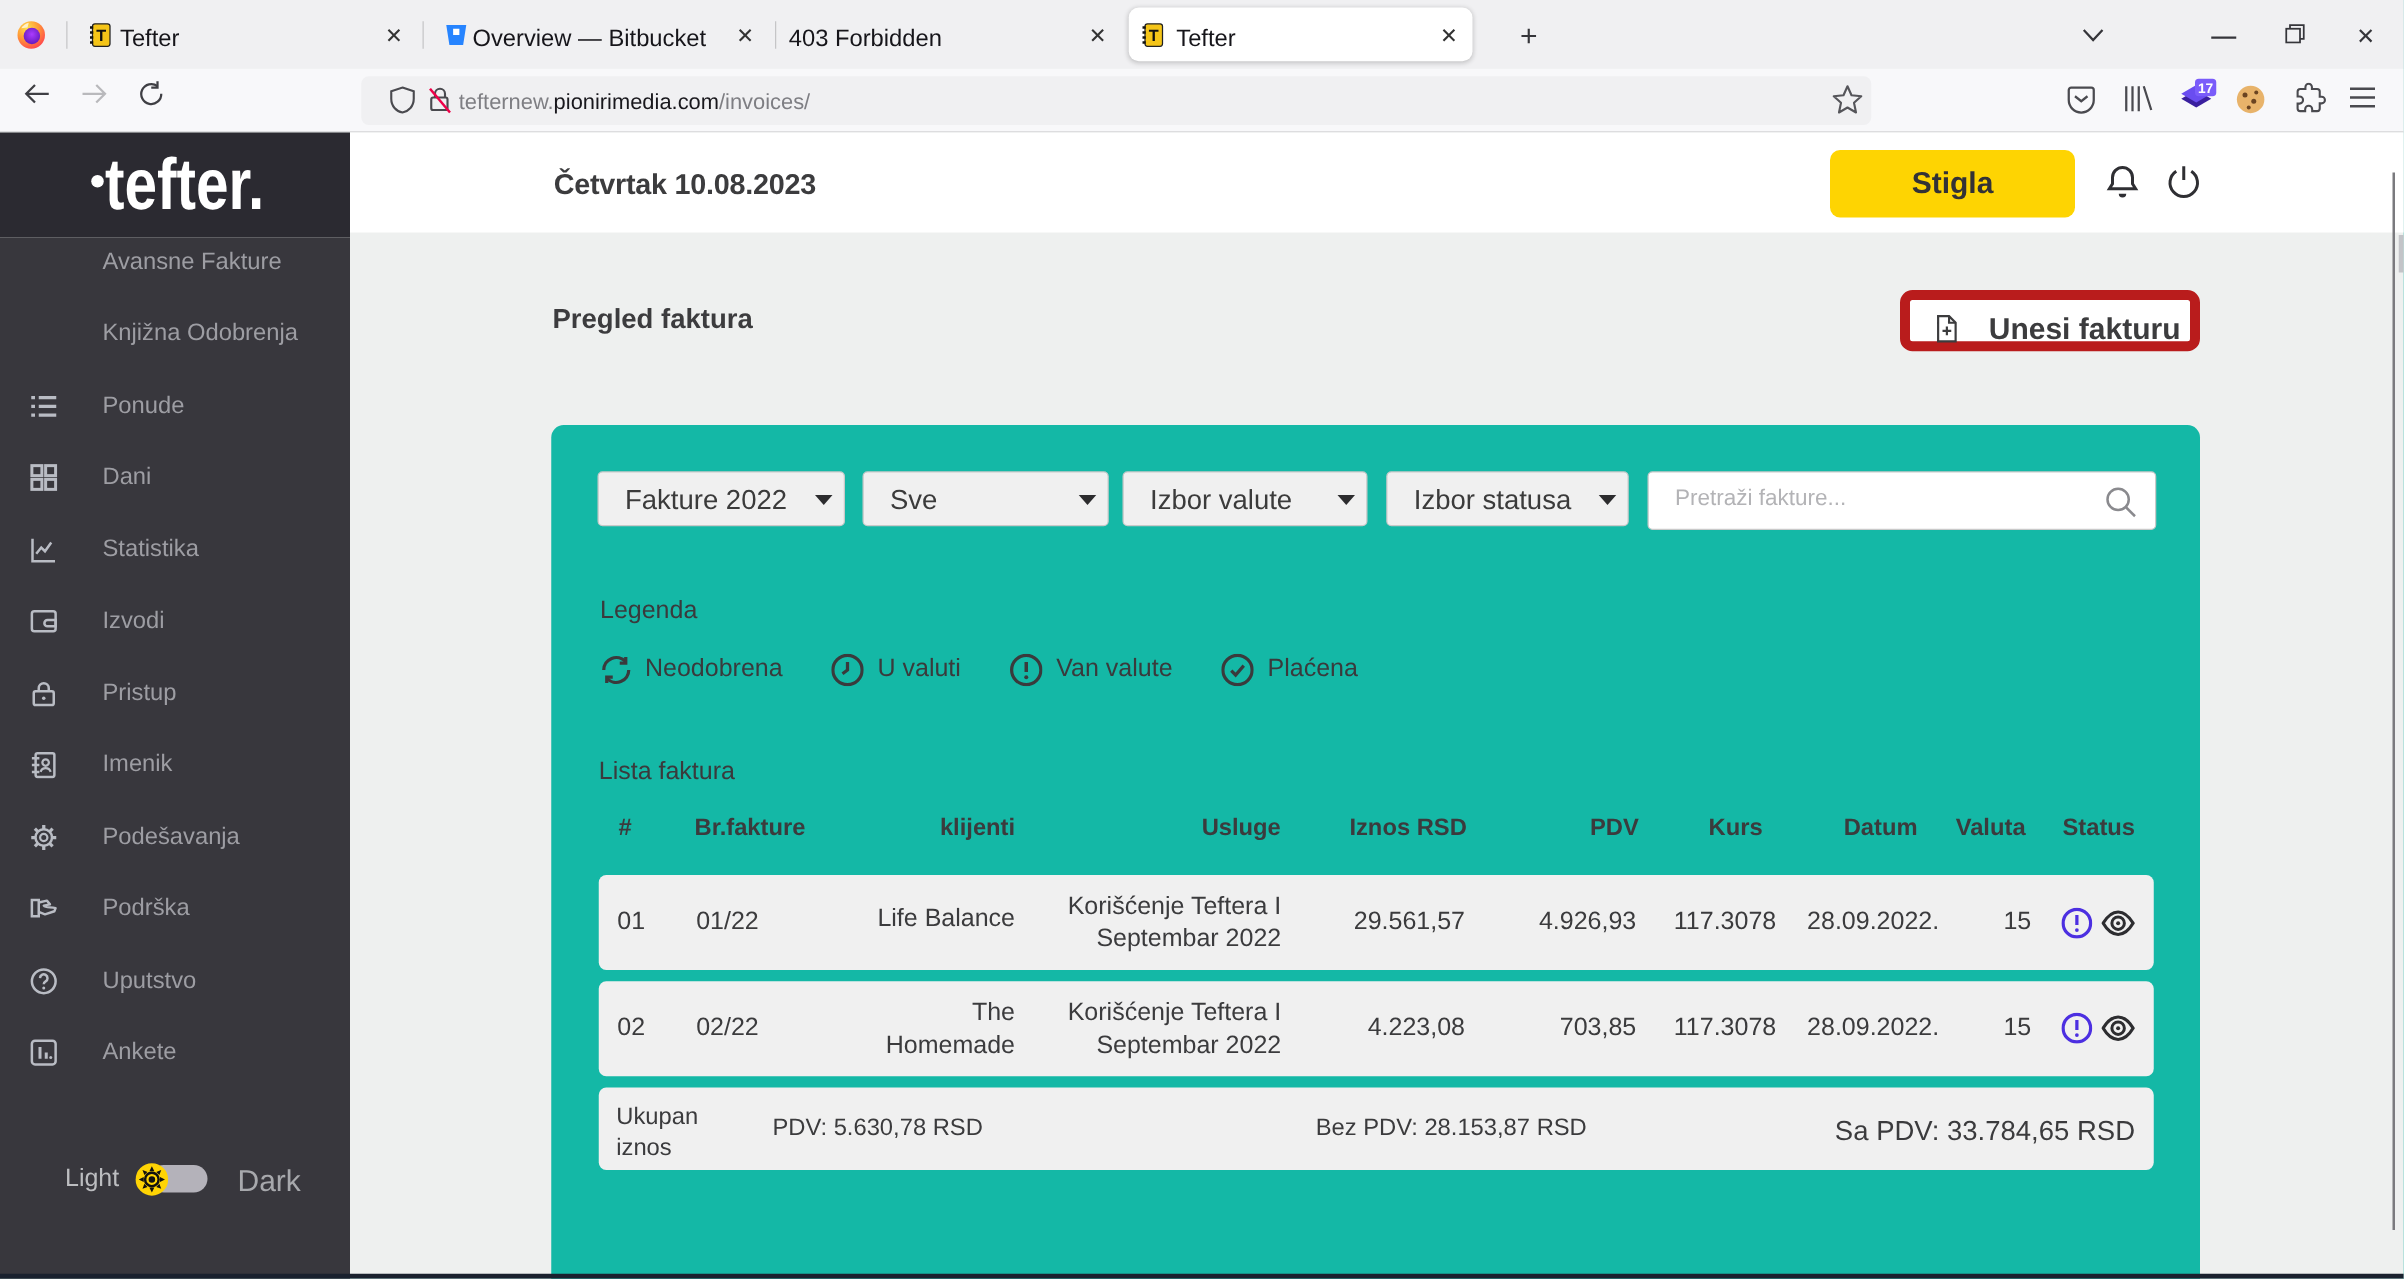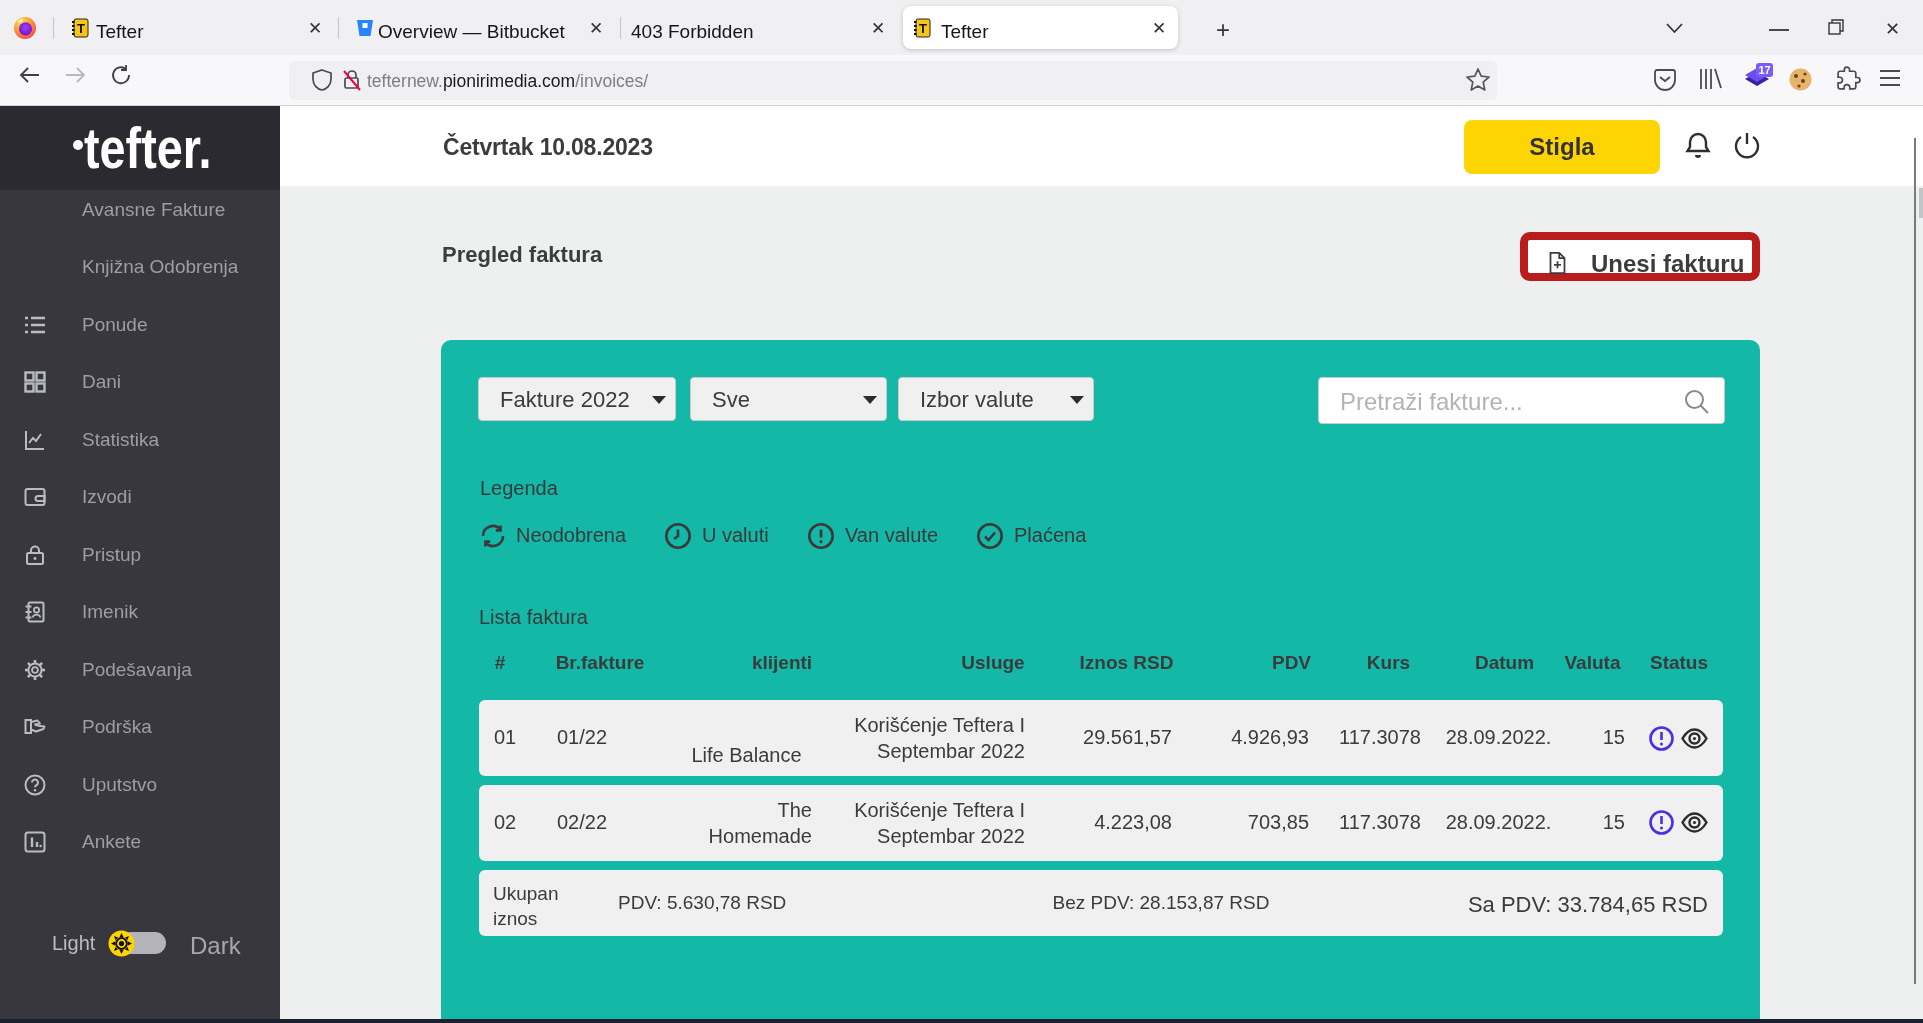--- a/index.html
+++ b/index.html
@@ -37,21 +37,21 @@
 
 #ptitle { left:442px; top:242px; font-size:22px; font-weight:bold; color:#3c3c3e; }
 #unesi { left:1520px; top:232px; width:240px; height:49px; background:#fff; border:8px solid #b91c1c; border-radius:10px; }
 #unesi span { position:absolute; left:63px; top:10px; font-size:24px; font-weight:bold; color:#3c3c3e; }
 #card { left:441px; top:340px; width:1319px; height:758px; background:#14b8a6; border-radius:10px; }
 
 .dd { position:absolute; top:37px; height:44px; background:#f0f0f0; border:1px solid #c9c9c9; border-radius:4px; font-size:22px; color:#3b3b3b; }
 .dd .lbl { position:absolute; left:21px; top:9px; }
 .dd .car { position:absolute; right:9px; top:18px; width:0; height:0; border-left:7px solid transparent; border-right:7px solid transparent; border-top:8px solid #2c2c2e; }
 #search { position:absolute; left:877px; top:37px; width:407px; height:47px; background:#fff; border:1px solid #c9c9c9; border-radius:4px; }
-#search .ph { position:absolute; left:21px; top:10px; font-size:24px; color:#b3b3b6; }
+#search .ph { position:absolute; left:21px; top:10px; font-size:18px; color:#b3b3b6; }
 
 #legenda { position:absolute; left:39px; top:137px; font-size:20px; color:#3a3a3c; }
 .leg { position:absolute; top:184px; font-size:20px; color:#3a3a3c; }
 .legic { position:absolute; top:183px; width:26px; height:26px; }
 
 #lista { position:absolute; left:38px; top:266px; font-size:20px; color:#3a3a3c; }
 .th { position:absolute; top:312px; font-size:19px; font-weight:bold; color:#3b3b3d; text-align:center; }
 .row { position:absolute; left:38px; width:1244px; background:#f0f0f0; border-radius:6px; }
 .cell { position:absolute; font-size:20px; color:#3b3b3d; }
 #trow1 { top:360px; height:76px; }
@@ -300,20 +300,24 @@
       <span class="car"></span>
     </div>
  <div class="dd" style="left:249px;width:197px">
       <span class="lbl">Sve</span>
       <span class="car"></span>
     </div>
  <div class="dd" style="left:457px;width:196px">
       <span class="lbl">Izbor valute</span>
       <span class="car"></span>
     </div>
+ <div class="dd" style="left:668px;width:194px">
+      <span class="lbl">Izbor statusa</span>
+      <span class="car"></span>
+    </div>
  <div id="search">
       <span class="ph">Pretraži fakture...</span>
   <svg style="position:absolute;right:14px;top:10px" width="27" height="27" viewBox="0 0 27 27">
         <circle cx="11.5" cy="11.5" r="8.5" fill="none" stroke="#8a8a8e" stroke-width="2"></circle>
         <line x1="17.8" y1="17.8" x2="25" y2="25" stroke="#8a8a8e" stroke-width="2"></line>
       </svg>
  </div>
 
  <div id="legenda">Legenda</div>
  <svg class="legic" style="left:39px" viewBox="0 0 26 26">
@@ -350,21 +354,21 @@
  <div class="th" style="left:1003px;width:121px">Datum</div>
  <div class="th" style="left:1091px;width:121px">Valuta</div>
  <div class="th" style="left:1178px;width:120px">Status</div>
 
  <div class="row" id="trow1"></div>
  <div class="row" id="trow2"></div>
  <div class="row" id="trowf"></div>
 
  <div class="cell" style="left:34px;top:386px;width:60px;text-align:center">01</div>
  <div class="cell" style="left:81px;top:386px;width:120px;text-align:center">01/22</div>
- <div class="cell" style="left:240px;top:404px;width:131px;text-align:center">Life Balance</div>
+ <div class="cell" style="left:240px;top:384px;width:131px;text-align:right">Life Balance</div>
  <div class="cell" style="left:399px;top:372px;width:185px;text-align:right;line-height:26px">Korišćenje Teftera I<br>Septembar 2022</div>
  <div class="cell" style="left:600px;top:386px;width:131px;text-align:right">29.561,57</div>
  <div class="cell" style="left:740px;top:386px;width:128px;text-align:right">4.926,93</div>
  <div class="cell" style="left:889px;top:386px;width:100px;text-align:center">117.3078</div>
  <div class="cell" style="left:1003px;top:386px;width:109px;text-align:center">28.09.2022.</div>
  <div class="cell" style="left:1130px;top:386px;width:54px;text-align:right">15</div>
  <svg class="abs" style="left:1208px;top:386px" width="25" height="25" viewBox="0 0 25 25">
       <circle cx="12.5" cy="12.5" r="11" fill="none" stroke="#4c2fe1" stroke-width="2.6"></circle>
       <line x1="12.5" y1="6" x2="12.5" y2="14" stroke="#4c2fe1" stroke-width="2.6"></line>
       <circle cx="12.5" cy="18" r="1.5" fill="#4c2fe1"></circle>

